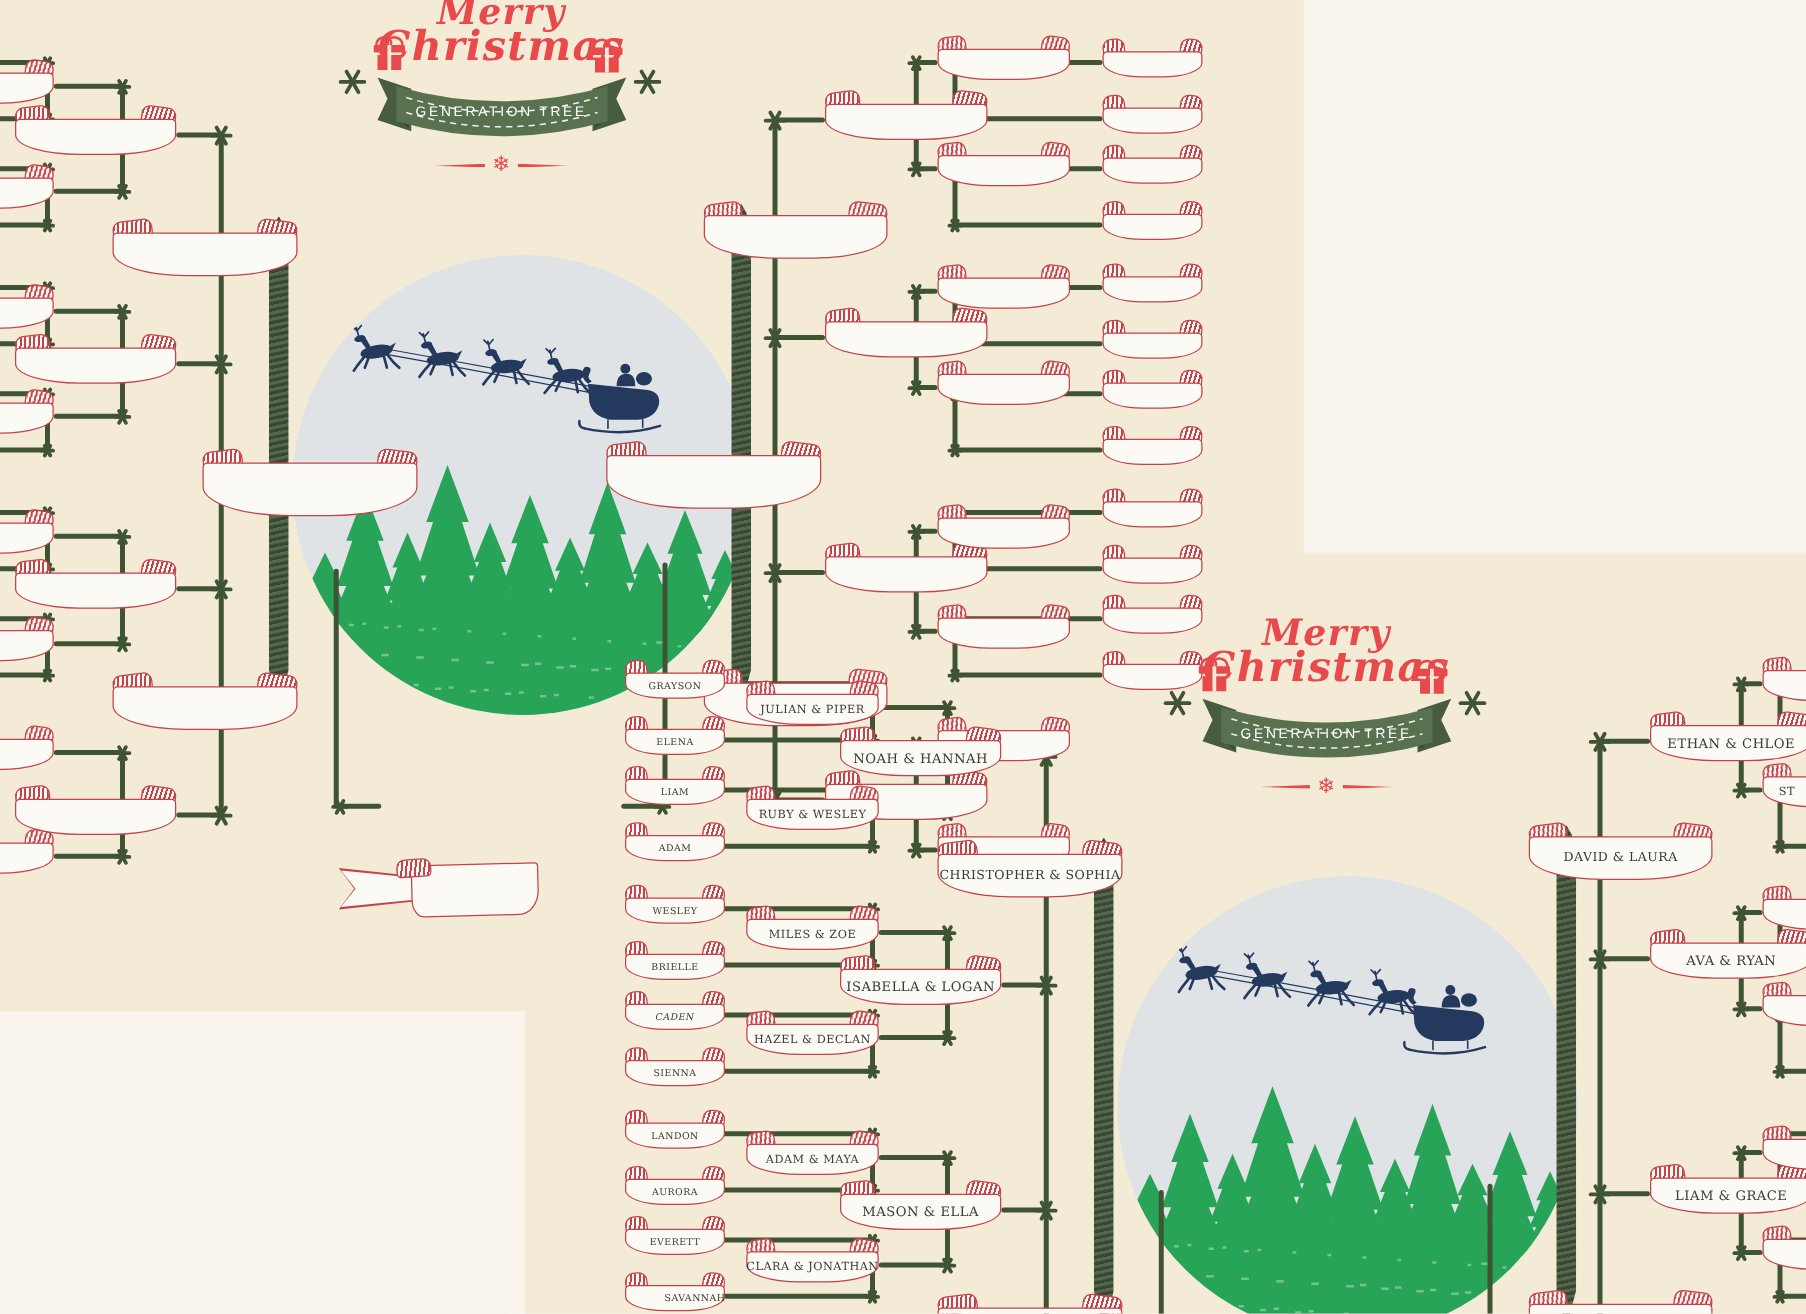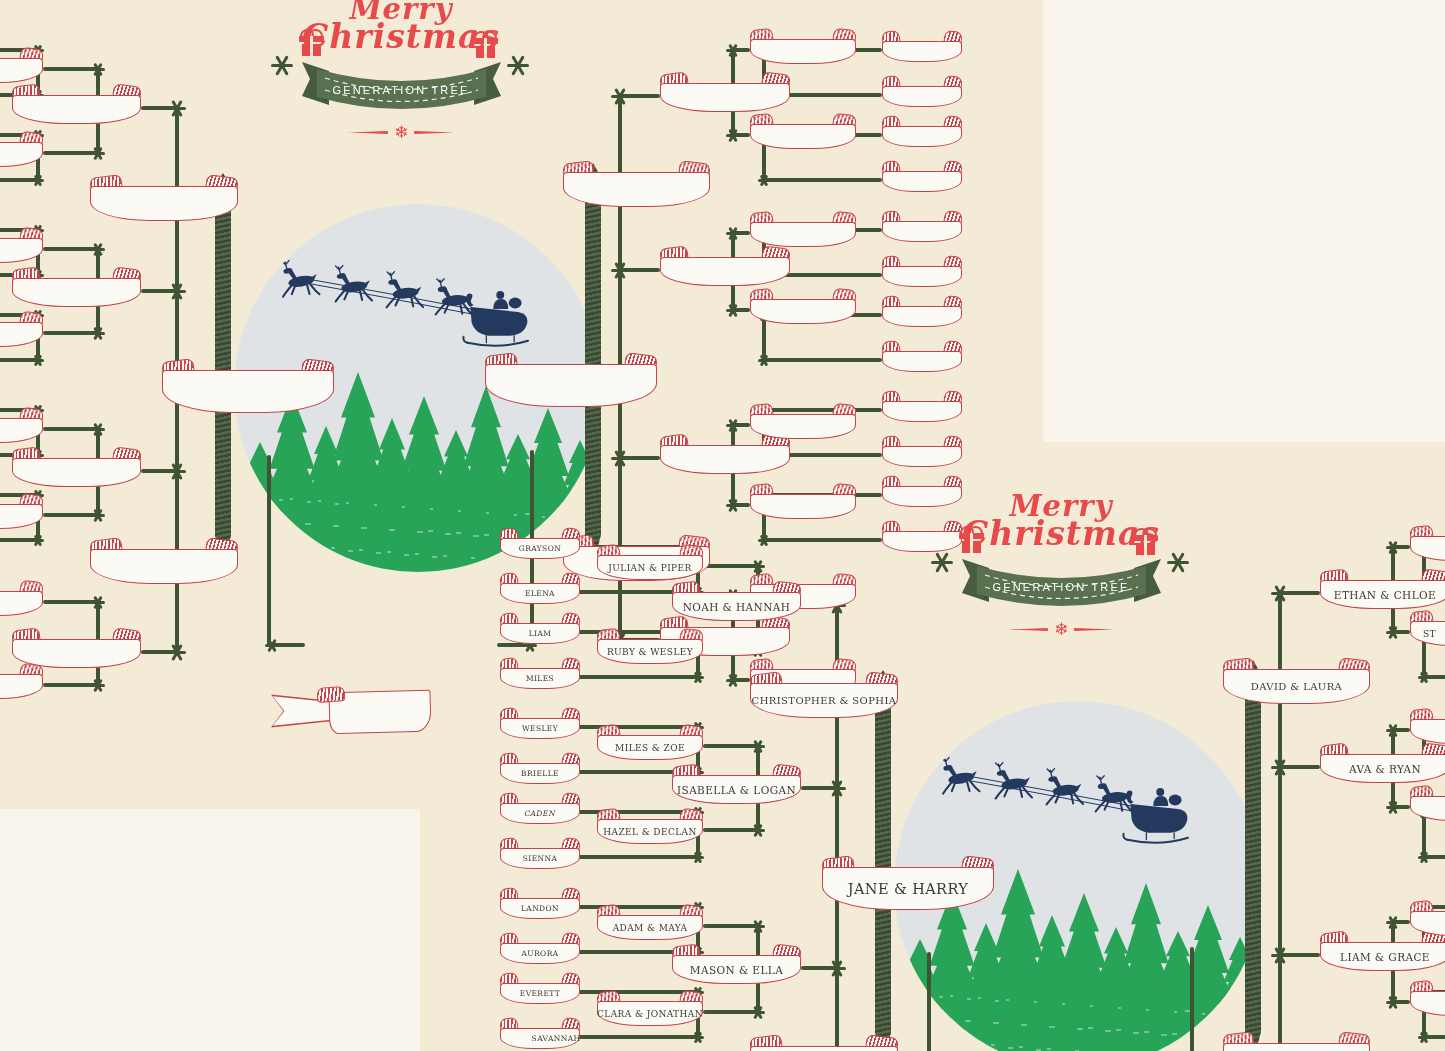--- a/index.html
+++ b/index.html
@@ -1352,21 +1352,21 @@
         <div class="curl cl"></div>
         <div class="curl cr"></div>
         <div class="bbody">
           <span class="blabel" style="font-size: 7.5px;">LIAM</span>
         </div>
       </div>
       <div class="banner" style="left: 80px; top: 223px; width: 80px; height: 24px;">
         <div class="curl cl"></div>
         <div class="curl cr"></div>
         <div class="bbody">
-          <span class="blabel" style="font-size: 7.5px;">MILES</span>
+          <span class="blabel" style="font-size: 7.5px;">ADAM</span>
         </div>
       </div>
       <div class="banner" style="left: 80px; top: 273px; width: 80px; height: 24px;">
         <div class="curl cl"></div>
         <div class="curl cr"></div>
         <div class="bbody">
           <span class="blabel" style="font-size: 7.5px;">WESLEY</span>
         </div>
       </div>
       <div class="banner" style="left: 80px; top: 318px; width: 80px; height: 24px;">
@@ -1486,27 +1486,20 @@
         <div class="curl cr"></div>
         <div class="bbody">
           <span class="blabel" style="font-size: 10px;">CHRISTOPHER &amp; SOPHIA</span>
         </div>
       </div>
       <div class="banner" style="left: 330px; top: 601px; width: 148px; height: 38px;">
         <div class="curl cl"></div>
         <div class="curl cr"></div>
         <div class="bbody">
           <span class="blabel" style="font-size: 10px;"></span>
-        </div>
-      </div>
-      <div class="banner" style="left: 402px; top: 422px; width: 172px; height: 46px;">
-        <div class="curl cl"></div>
-        <div class="curl cr"></div>
-        <div class="bbody">
-          <span class="blabel" style="font-size: 14.5px;">JANE &amp; HARRY</span>
         </div>
       </div>
       <div class="banner" style="left: 803px; top: 224px; width: 147px; height: 38px;">
         <div class="curl cl"></div>
         <div class="curl cr"></div>
         <div class="bbody">
           <span class="blabel" style="font-size: 10px;">DAVID &amp; LAURA</span>
         </div>
       </div>
       <div class="banner" style="left: 803px; top: 598px; width: 147px; height: 38px;">

